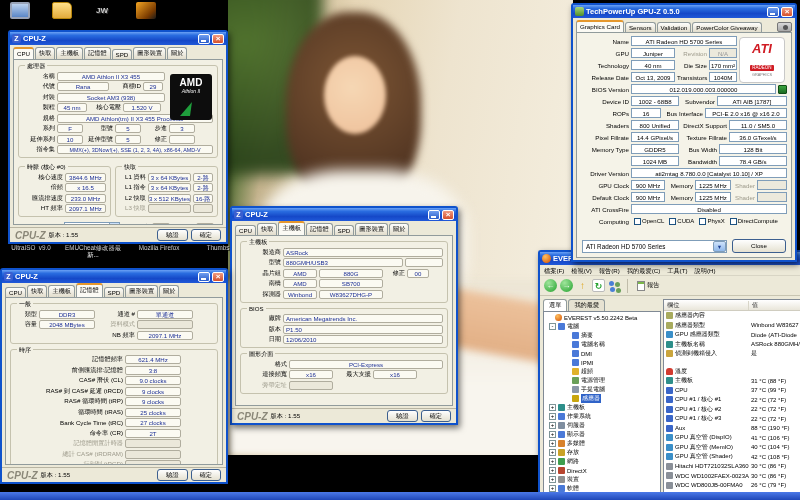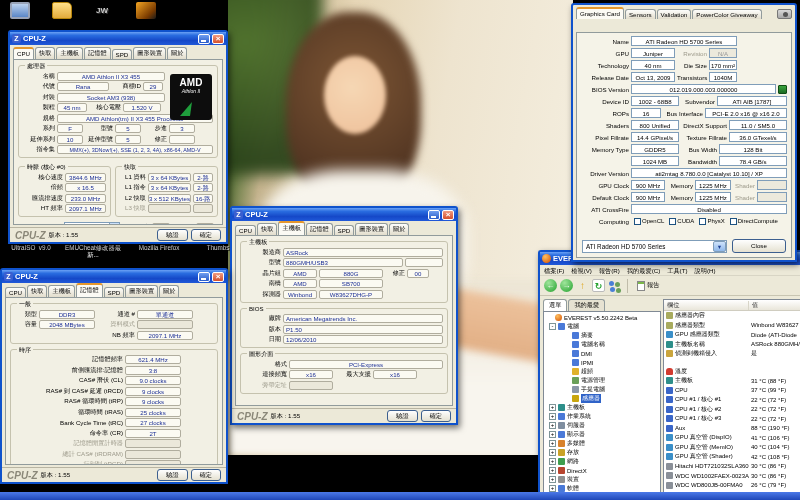--- a/index.html
+++ b/index.html
@@ -753,31 +753,43 @@
   <div class="foot" data-name="cpuz-footer">
     <span class="cpuzlogo" data-name="cpuz-logo">CPU-Z</span>
     <span class="vertxt" data-name="version-text">版本 : 1.55</span>
     <span class="tsp"></span>
     <button class="btn" data-name="validate-button">驗證</button>
     <button class="btn" data-name="ok-button">確定</button>
   </div>
 </div>
 
 <div class="win" style="left:571px;top:3px;width:226px;height:259px" data-name="gpuz-window">
+  <div class="tbar" data-name="title-bar">
+    <span class="wicon gz-ico" data-name="gpuz-app-icon"></span>
+    <span data-name="window-title">TechPowerUp GPU-Z 0.5.0</span>
+    <span class="tsp"></span>
+    <span class="tbtn min" data-name="minimize-button"></span>
+    <span class="tbtn close" data-name="close-button"></span>
+  </div>
   <div class="tabs" data-name="tab-strip">
     <span style="display:flex;gap:1px;align-items:flex-end">
 
     <span class="tab active" data-name="tab">Graphics Card</span>
         <span class="tab" data-name="tab">Sensors</span>
         <span class="tab" data-name="tab">Validation</span>
         <span class="tab" data-name="tab">PowerColor Giveaway</span>
       </span>
     <span class="cam" data-name="camera-icon"></span>
   </div>
   <div class="panel" style="bottom:2px;background:#f5f3e8">
+    <div class="atilogo" data-name="ati-radeon-logo">
+      <span class="t1">ATI</span>
+      <span class="t2">RADEON</span>
+      <span class="t3">GRAPHICS</span>
+    </div>
     <div class="grow r-logo" style="margin-top:2px">
         <span class="glbl" data-name="field-label">Name</span>
         <span class="gbox fl" data-name="field-value">ATI Radeon HD 5700 Series</span>
       </div>
     <div class="grow r-logo">
         <span class="glbl" data-name="field-label">GPU</span>
         <span class="gbox" style="width:44px" data-name="field-value">Juniper</span>
         <span class="glbl dim" style="width:30px" data-name="field-label">Revision</span>
         <span class="gbox gray fl" data-name="field-value">N/A</span>
       </div>

